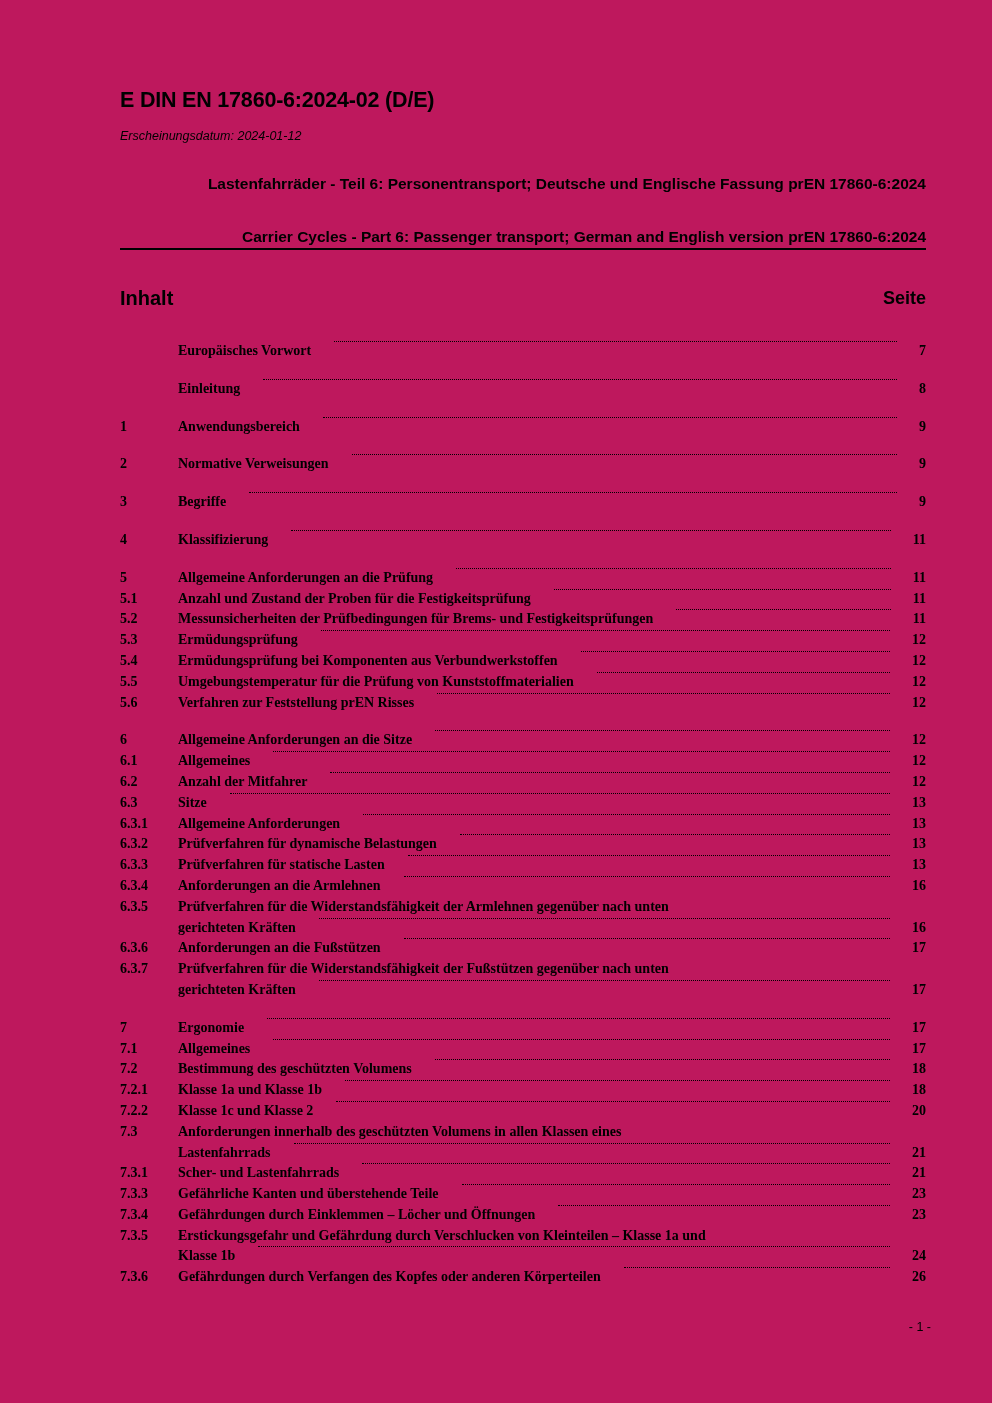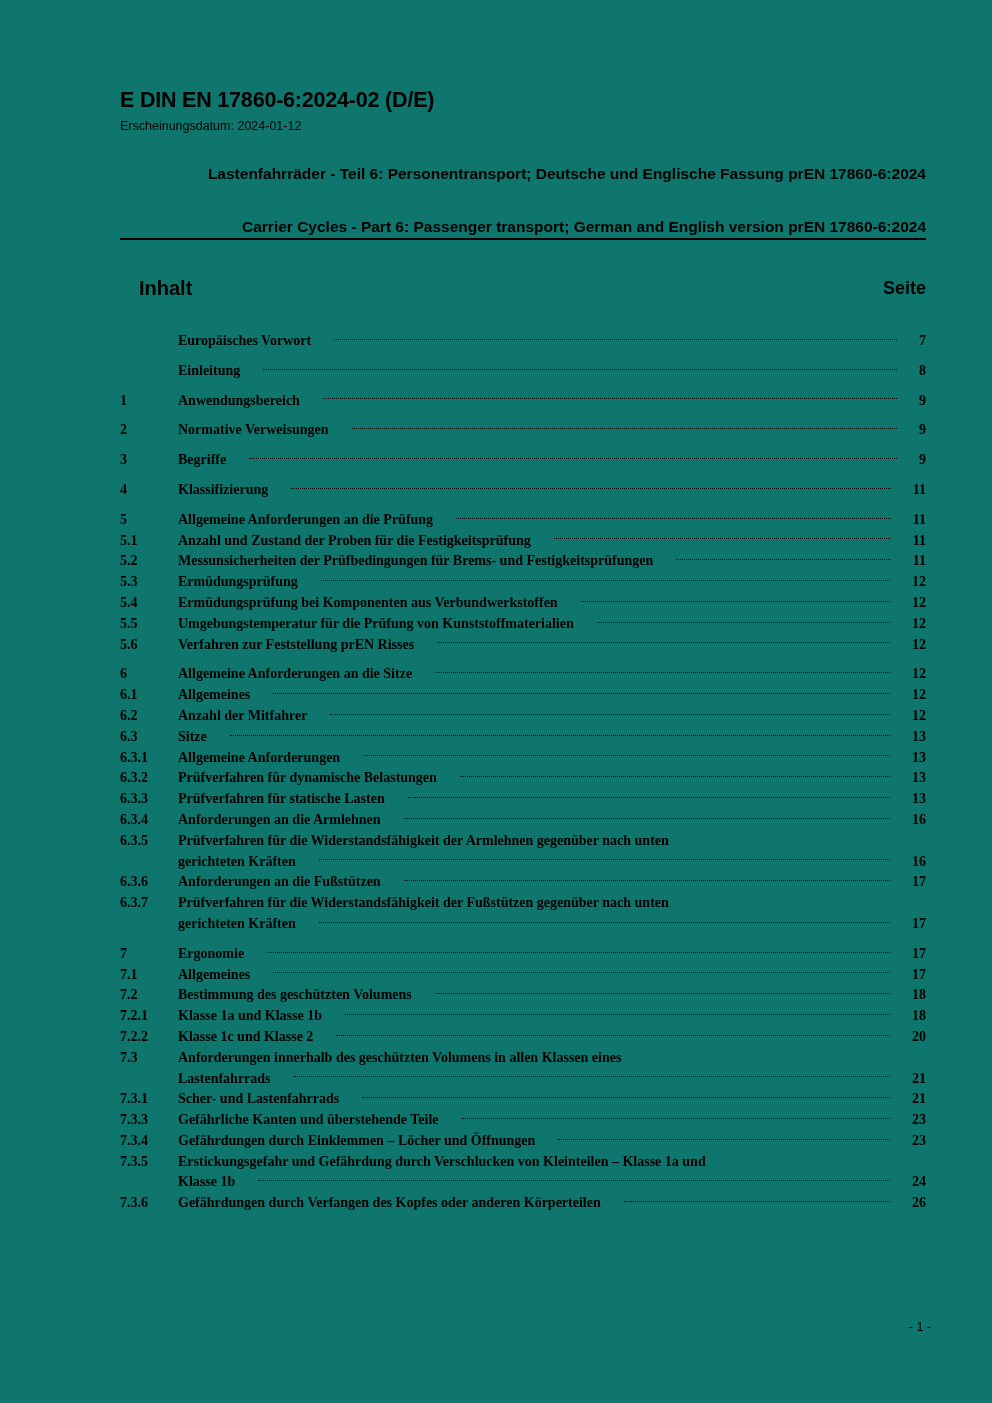--- a/index.html
+++ b/index.html
@@ -2,41 +2,41 @@
 <html><head>
 <meta charset="utf-8">
 <style>
   * { margin:0; padding:0; box-sizing:border-box; }
   html,body { background:#ffffff; }
   body {
     width:992px; height:1403px;
     font-family:"Liberation Sans", sans-serif;
     color:#000;
   }
-  .page { position:relative; width:992px; height:1403px; background:#0f766e; overflow:hidden; }
+  .page { position:relative; width:992px; height:1403px; background:#be185d; overflow:hidden; }
   .content { position:absolute; left:120px; top:0; width:806px; }
 
   .doc-number { margin-top:88px; font-size:21.5px; font-weight:bold; line-height:25px; letter-spacing:-0.2px; }
-  .pub-date   { margin-top:4px; font-size:12.5px; line-height:19px; }
+  .pub-date   { margin-top:14px; font-size:12.5px; line-height:19px;font-style:italic; }
   .doc-title  { font-size:15.5px; font-weight:bold; line-height:23px;text-align:right; }
   .title-de   { margin-top:26px; }
   .title-en   { margin-top:30px; }
   .divider    { border:none; border-top:2px solid #000; margin-top:0; }
 
-  .toc-heading-row { display:flex; justify-content:space-between; align-items:flex-start; margin-top:36px; line-height:24px;margin-left:19px; }
+  .toc-heading-row { display:flex; justify-content:space-between; align-items:flex-start; margin-top:36px; line-height:24px; }
   .toc-heading     { font-size:20px; font-weight:bold; }
   .toc-page-label  { font-size:18px; font-weight:bold; }
 
   .toc-list { margin-top:31px; font-family:"Liberation Serif", serif; font-weight:bold; font-size:14px; }
   .toc-entry { display:flex; line-height:20.8px; }
-  .toc-entry.l1 { margin-top:9px; }
+  .toc-entry.l1 { margin-top:17px; }
   .toc-list .toc-entry:first-child { margin-top:0; }
   .toc-num  { flex:0 0 58px; }
   .toc-body { flex:1 1 auto; min-width:0; }
-  .toc-line { display:flex; align-items:center;gap:20px; }
+  .toc-line { display:flex; align-items:flex-start;gap:20px; }
   .toc-text { white-space:nowrap; }
   .toc-leader { flex:1 1 auto; margin:0 2px 4px 3px; border-bottom:1.6px dotted #000; min-width:8px; }
   .toc-page { white-space:nowrap; }
 
   .footer-page { position:absolute; top:1320px; right:61px; font-size:12.5px; }
 </style>
 </head>
 <body>
 
 <div class="page">

